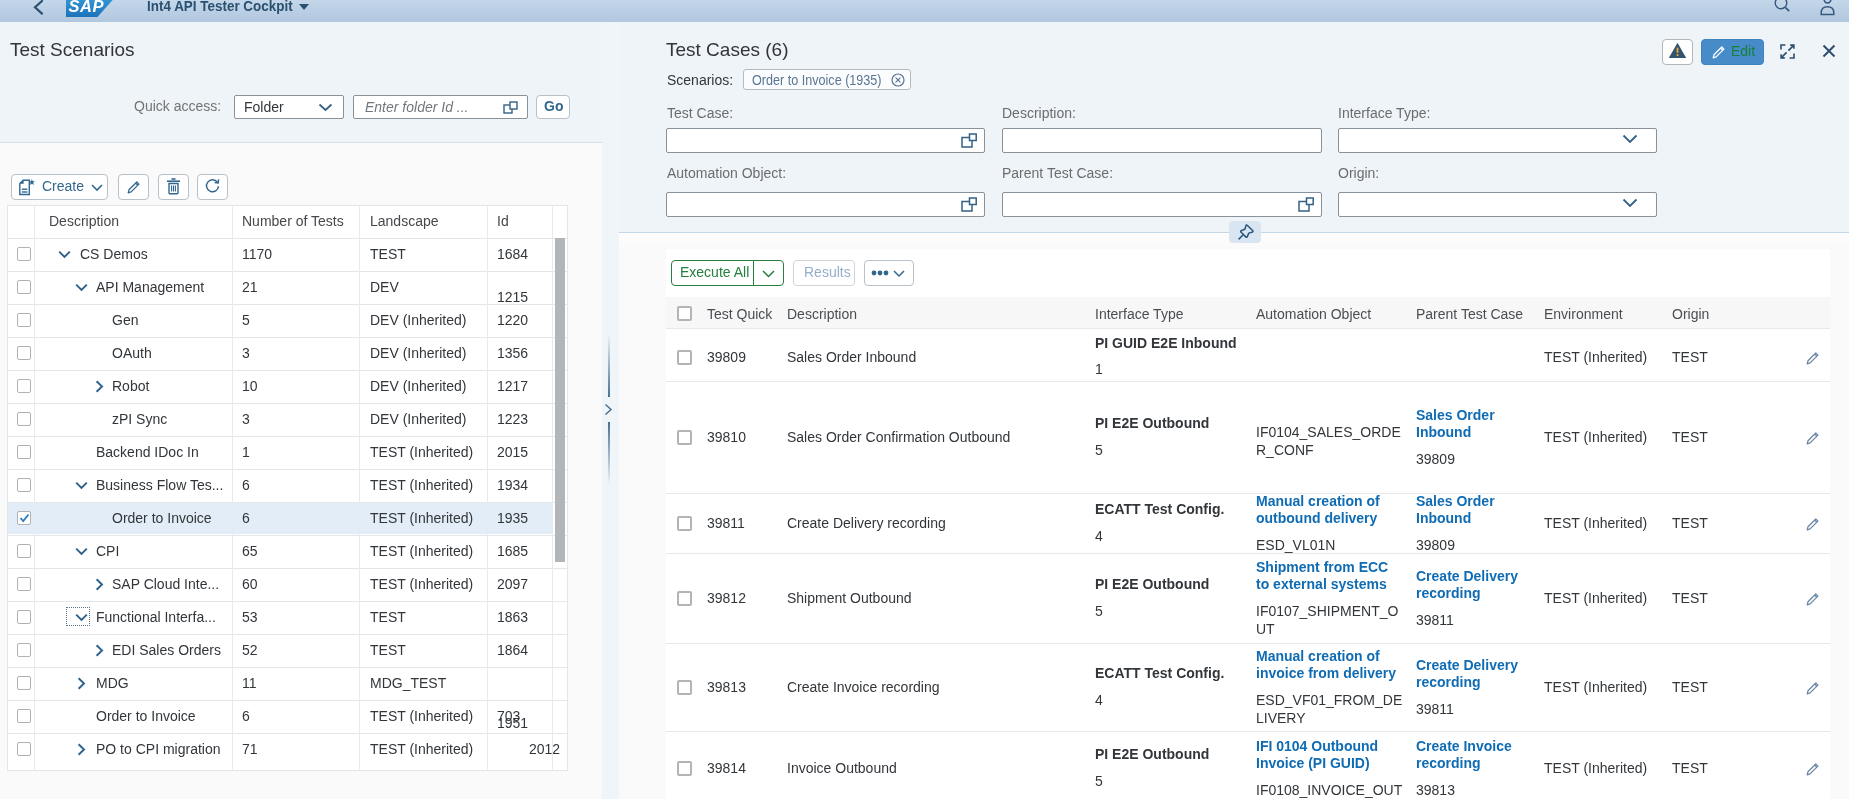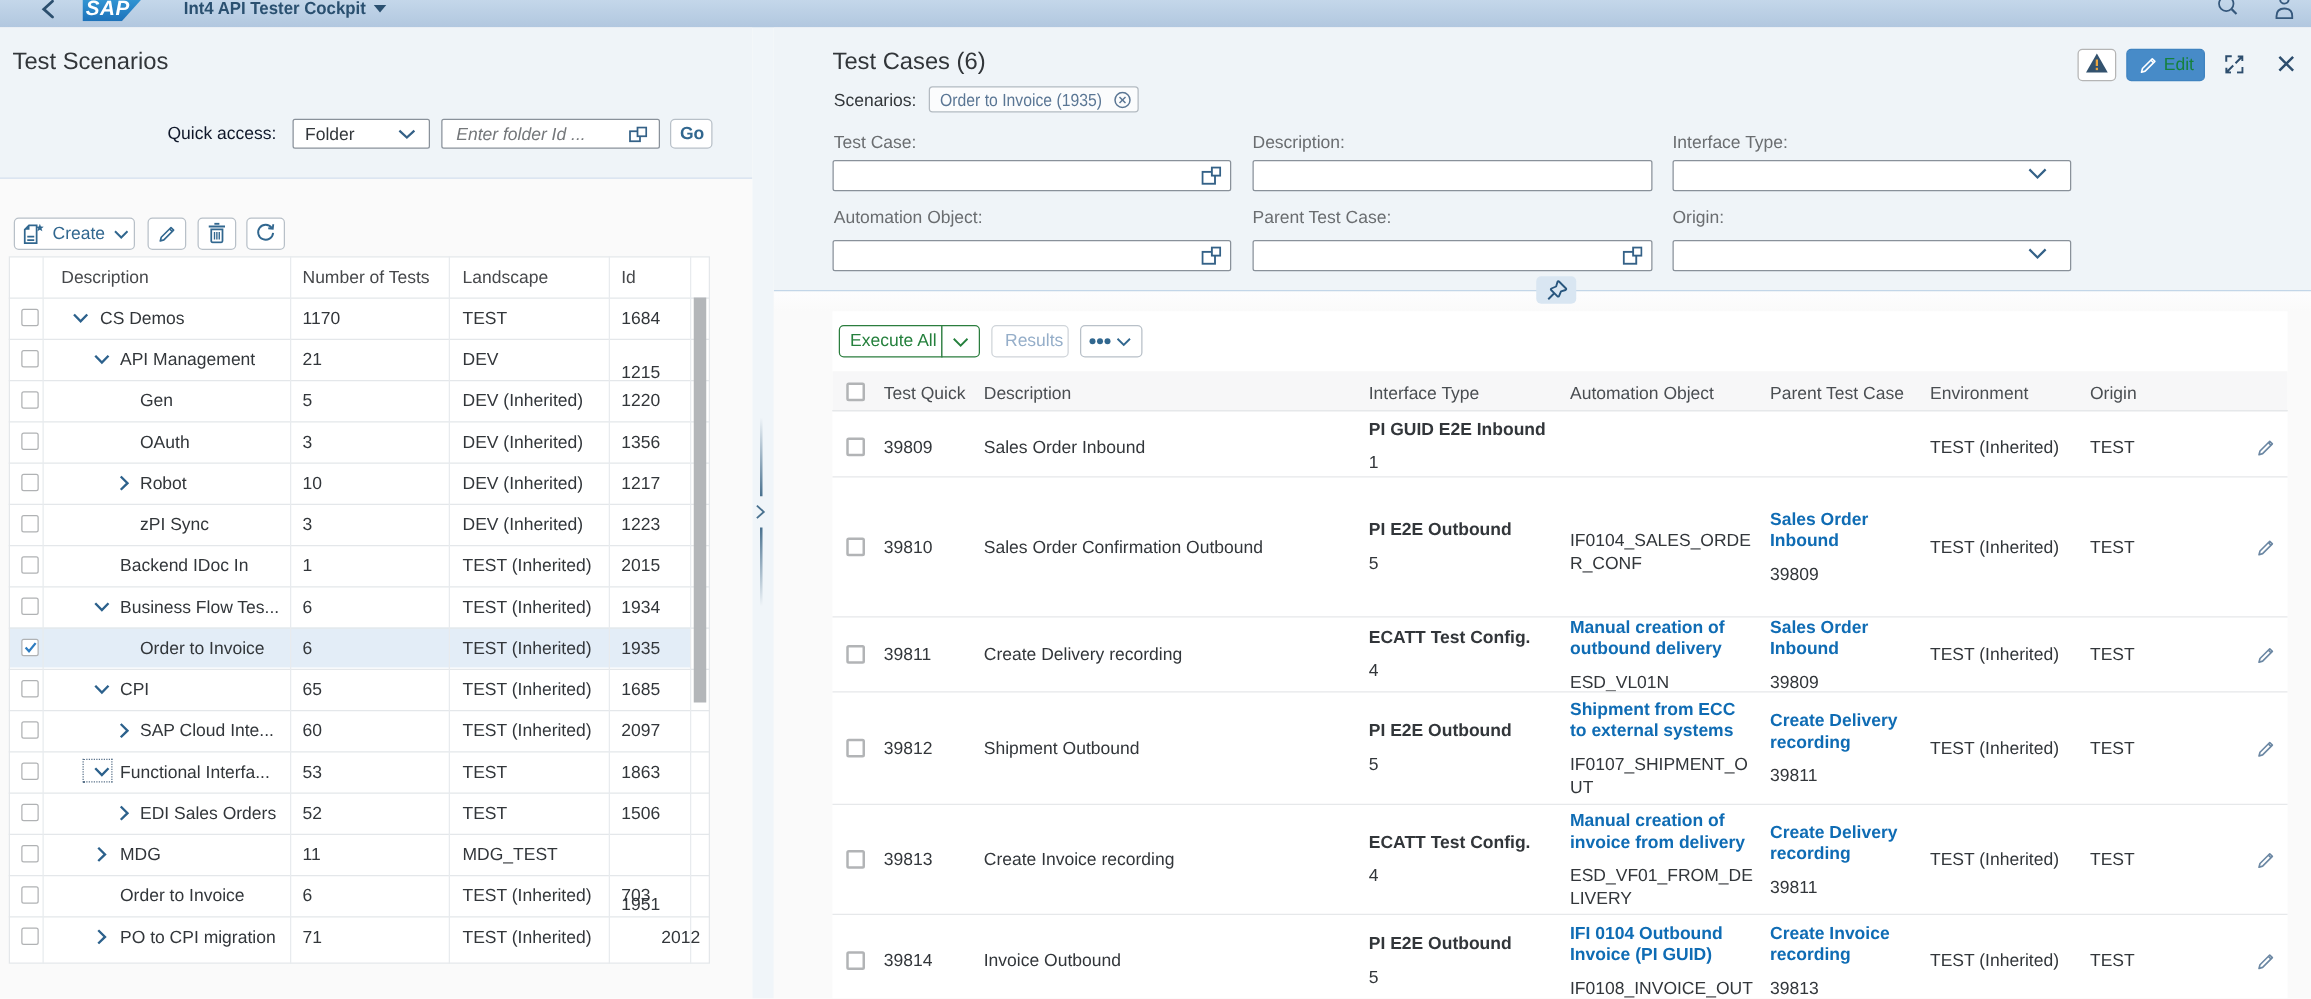--- a/index.html
+++ b/index.html
@@ -66,21 +66,21 @@
     </svg>
   <svg class="abs" style="left:1820px;top:-3px" width="15" height="19" viewBox="0 0 15 19">
       <circle cx="7.5" cy="2.5" r="3.4" fill="none" stroke="#35587c" stroke-width="1.5"></circle>
       <path d="M1.2 17.5 v-1.6 c0-3.9 2.3-6.1 6.3-6.1 s6.3 2.2 6.3 6.1 v1.6 Z" fill="none" stroke="#35587c" stroke-width="1.5"></path>
     </svg>
 
   <div class="abs" id="leftpanel">
     <div class="abs" id="lefthead"></div>
     <div class="abs paneltitle" style="left:10px;top:17px;">Test Scenarios</div>
 
-    <div class="abs formlabel" style="left:134px;top:76px;color:#0f172a;">Quick access:</div>
+    <div class="abs formlabel" style="left:134px;top:76px;color:#737373;">Quick access:</div>
     <div class="abs inputbox" style="left:234px;top:73px;width:110px;height:24px;"></div>
     <div class="abs tcell" style="left:244px;top:77px;">Folder</div>
     <svg class="abs" style="left:318px;top:81px" width="15" height="9" viewBox="0 0 15 9">
         <path d="M1.5 1.5 L7.5 7 L13.5 1.5" fill="none" stroke="#346187" stroke-width="1.8"></path>
       </svg>
     <div class="abs inputbox" style="left:353px;top:73px;width:175px;height:24px;"></div>
     <div class="abs" style="left:365px;top:77px;font-size:14px;font-style:italic;color:#74777a;">Enter folder Id ...</div>
     <svg class="abs" style="left:503px;top:79px" width="15" height="14" viewBox="0 0 15 14">
         <rect x="1" y="4" width="8" height="8" fill="none" stroke="#346187" stroke-width="1.4"></rect>
         <rect x="7" y="1" width="7" height="7" fill="#fff" stroke="#346187" stroke-width="1.4"></rect>
@@ -235,21 +235,21 @@
   <div class="tcell" style="left:242px;top:587px;">53</div>
   <div class="tcell" style="left:370px;top:587px;">TEST</div>
   <div class="tcell" style="left:497px;top:587px;">1863</div>
   <div class="cb" style="left:17px;top:621px;"></div>
   <svg class="abs" style="left:93px;top:622px" width="13" height="13" viewBox="0 0 13 13">
         <path d="M3.6 1.2 L9 6.5 L3.6 11.8" fill="none" stroke="#2c618c" stroke-width="1.9"></path>
       </svg>
   <div class="tcell" style="left:112px;top:620px;">EDI Sales Orders</div>
   <div class="tcell" style="left:242px;top:620px;">52</div>
   <div class="tcell" style="left:370px;top:620px;">TEST</div>
-  <div class="tcell" style="left:497px;top:620px;">1506</div>
+  <div class="tcell" style="left:497px;top:620px;">1864</div>
   <div class="cb" style="left:17px;top:654px;"></div>
   <svg class="abs" style="left:75px;top:655px" width="13" height="13" viewBox="0 0 13 13">
         <path d="M3.6 1.2 L9 6.5 L3.6 11.8" fill="none" stroke="#2c618c" stroke-width="1.9"></path>
       </svg>
   <div class="tcell" style="left:96px;top:653px;">MDG</div>
   <div class="tcell" style="left:242px;top:653px;">11</div>
   <div class="tcell" style="left:370px;top:653px;">MDG_TEST</div>
   <div class="tcell" style="left:497px;top:653px;margin-top:40px;">1951</div>
   <div class="cb" style="left:17px;top:687px;"></div>
   <div class="tcell" style="left:96px;top:686px;">Order to Invoice</div>

